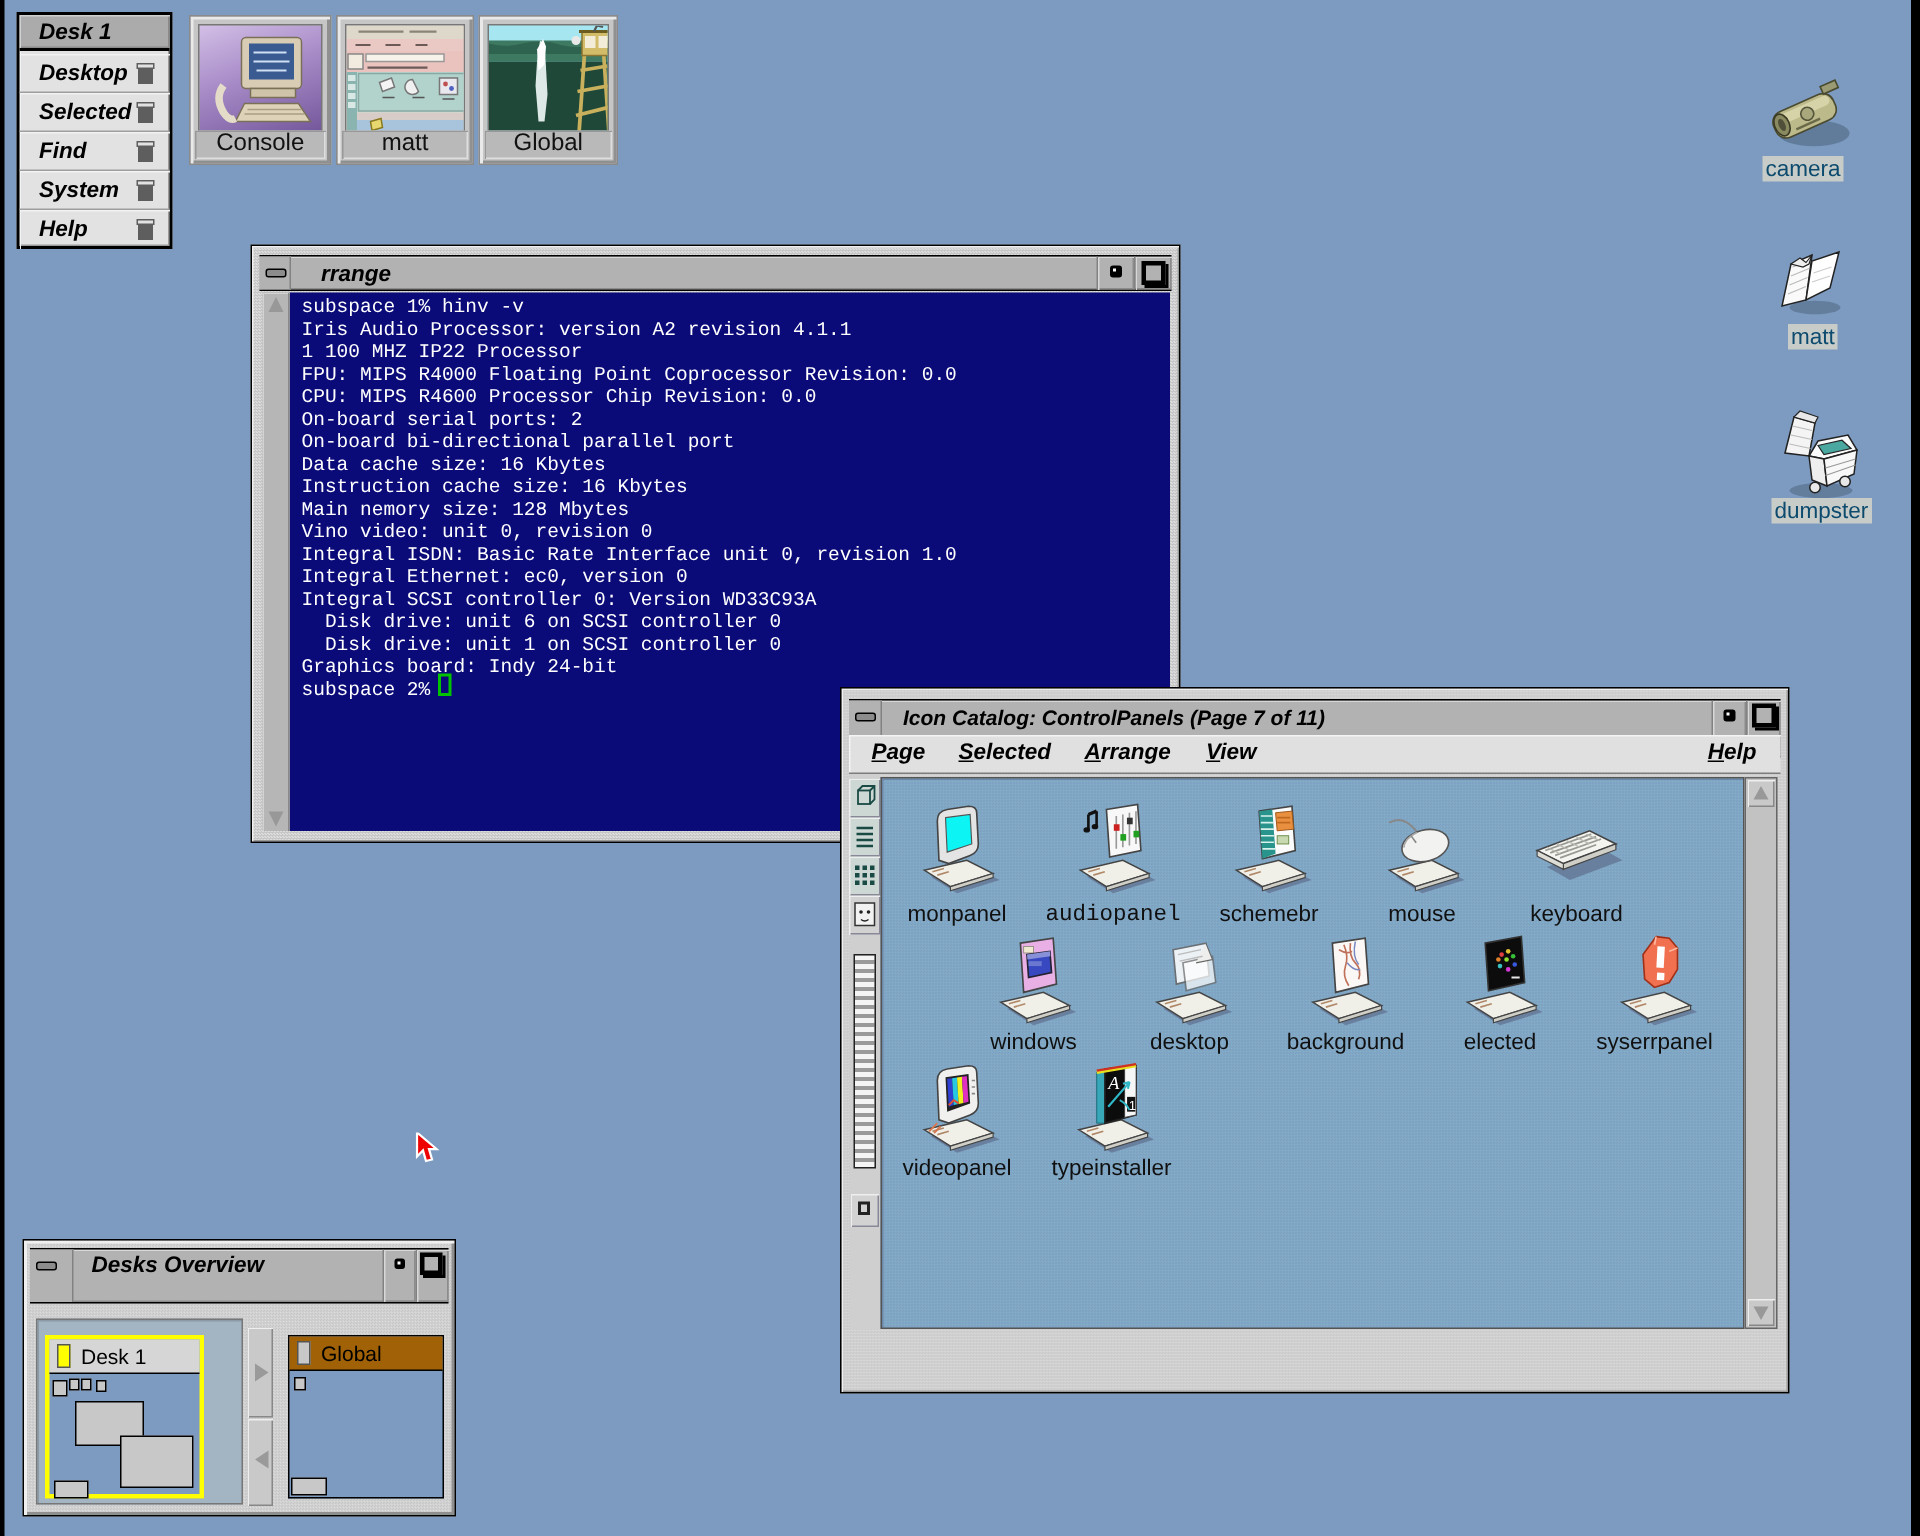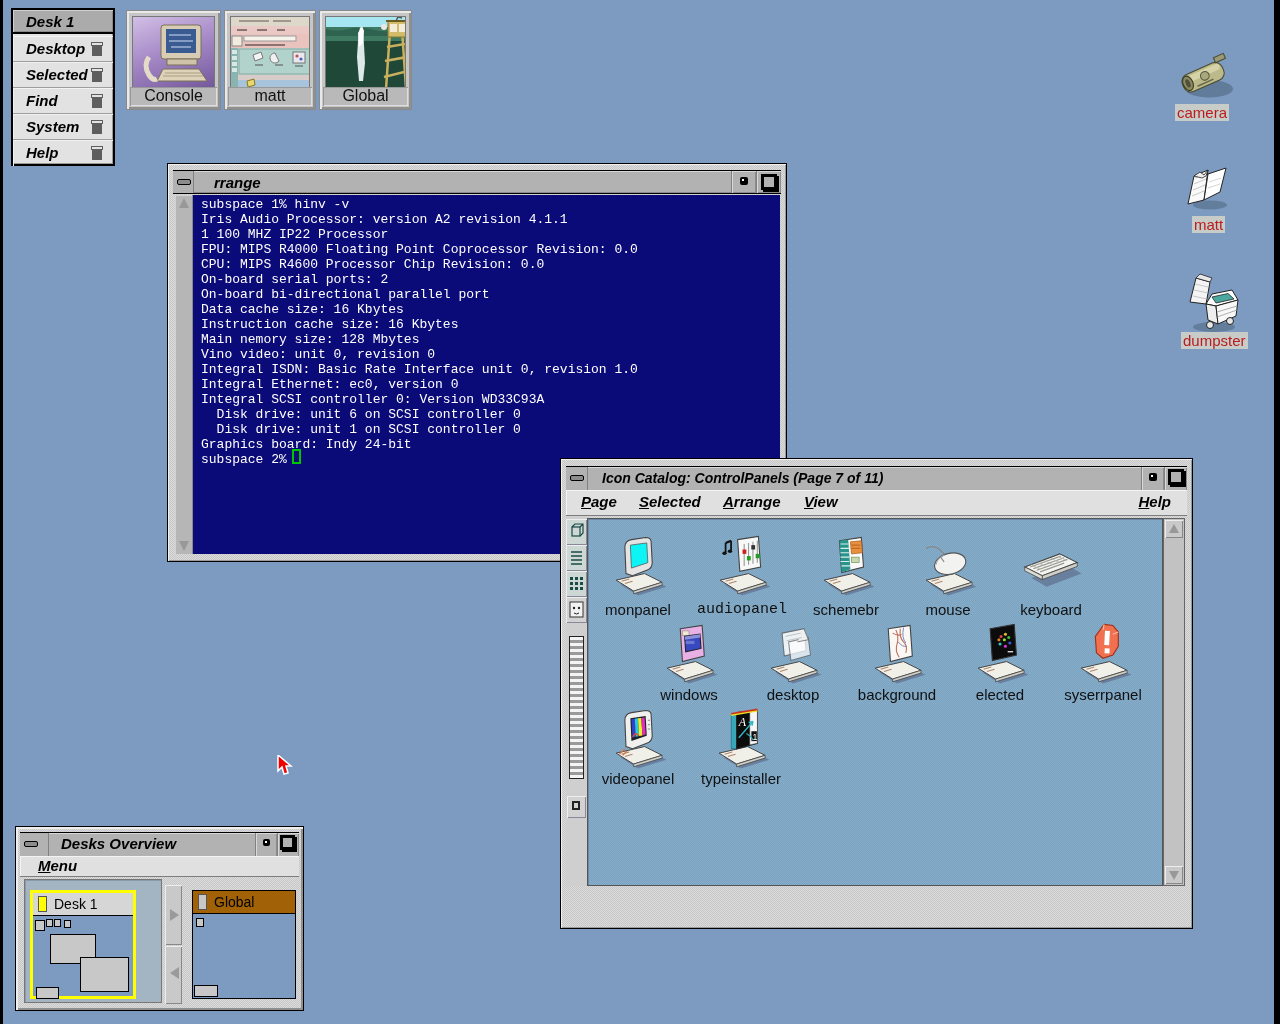--- a/index.html
+++ b/index.html
@@ -41,21 +41,21 @@
 
   
   .mini { position:absolute; width:95px; height:100px; background:#c6c6c6; border:1px solid #8a8a8a;
           box-shadow: inset 2px 2px 0 #e9e9e9, inset -2px -2px 0 #909090; }
   .mini .img { position:absolute; left:5px; top:5px; right:5px; height:72px; border:1px solid #777; overflow:hidden; }
   .mini .lbl { position:absolute; left:3px; right:3px; bottom:3px; height:19px; background:#b9b9b9;
                box-shadow: inset 1px 1px 0 #989898, inset -1px -1px 0 #dedede;
                font:16px "Liberation Sans", sans-serif; color:#111; text-align:center; padding-top:0px; }
 
   
-  .dlbl { position:absolute; background:#c8ccc8; font:15px "Liberation Sans", sans-serif; color:#b91c1c; padding:0 2px; }
+  .dlbl { position:absolute; background:#c8ccc8; font:15px "Liberation Sans", sans-serif; color:#0c4a6e; padding:0 2px; }
 
   
   .term { left:167px; top:163px; width:620px; height:399px; }
   .term .tbar { left:5px; top:6px; right:5px; height:24px; }
   .scroll { position:absolute; background:#b8b8b8; border:1px solid #5a5a5a; }
   .tri { width:0; height:0; position:absolute; }
   .navy { position:absolute; background:#0a0a78; }
   .tl { position:absolute; font:13px/15px "Liberation Mono", monospace; color:#fff; white-space:pre; }
 
   
@@ -487,23 +487,20 @@
   <div class="tbar" style="left:4px; top:5px; right:4px; height:37px;">
     <div class="minib" style="left:0; top:0; width:29px; bottom:0; border-right:1px solid #828282;"></div>
     <span class="ttl" style="position:absolute; left:41px; top:2px;">Desks Overview</span>
     <div class="tseg" style="right:22px; width:22px;">
         <span class="dotg" style="left:7px; top:6px; width:7px; height:7px;"></span>
       </div>
     <div class="tseg" style="right:0; width:22px;">
         <span class="maxg" style="left:2px; top:2px; width:15px; height:15px;"></span>
       </div>
   </div>
-  <div class="mbar" style="left:4px; top:29px; right:4px; height:21px;">
-    <span class="mitem" style="left:18px; top:1px;"><u>M</u>enu</span>
-  </div>
 
   <div style="position:absolute; left:8px; top:52px; width:138px; bottom:7px; background:#a3b4c2; border:1px solid #777; box-shadow:inset 1px 1px 0 #8b9aa6;"></div>
 
   <div style="position:absolute; left:14px; top:63px; width:106px; height:109px; border:3px solid #ffff00; background:#7d9bc1;">
     <div style="position:absolute; left:0; right:0; top:0; height:23px; background:#d6d6d6; border-bottom:1px solid #000;">
       <div style="position:absolute; left:5px; top:3px; width:9px; height:16px; background:#ffff00; border:1px solid #555;"></div>
       <div style="position:absolute; left:21px; top:3px; font:14px 'Liberation Sans', sans-serif;">Desk 1</div>
     </div>
     <div style="position:absolute; left:2px; top:27px; width:10px; height:11px; background:#c8c8c8; border:1px solid #000;"></div>
     <div style="position:absolute; left:13px; top:26px; width:7px; height:8px; background:#c8c8c8; border:1px solid #000;"></div>

